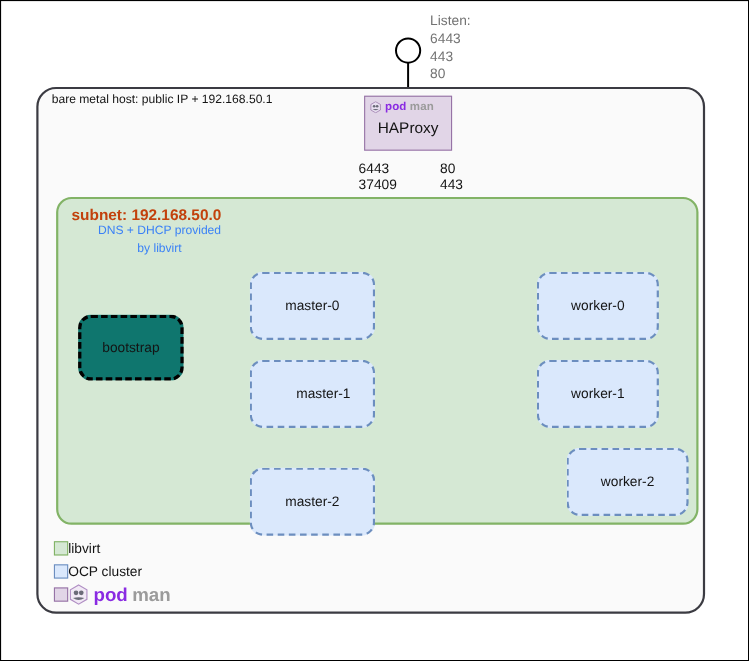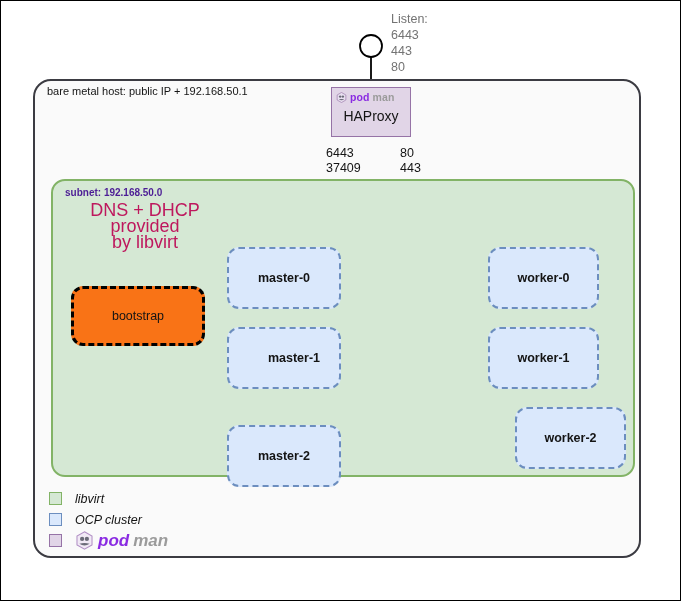--- a/index.html
+++ b/index.html
@@ -43,30 +43,30 @@
   .subnet-box {
     left: 50px; top: 178px;
     width: 584px; height: 298px;
     background: #d5e8d4;
     border: 2px solid #82b366;
     border-radius: 14px;
     box-sizing: border-box;
   }
   .subnet-title {
     left: 64px; top: 186px;
-    font-size: 10px;
+    font-size: 14px;
     font-weight: bold;
-    color: #4c1d95;
+    color: #c2410c;
     white-space: nowrap;
   }
   .subnet-sub {
     left: 54px; top: 201px;
     width: 180px;
-    font-size: 18px;
-    color: #be185d;
+    font-size: 11px;
+    color: #3b82f6;
     text-align: center;
     line-height: 16px;
   }
   
   .haproxy-box {
     left: 330px; top: 86px;
     width: 80px; height: 50px;
     background: #e1d5e7;
     border: 1.6px solid #9673a6;
     box-sizing: border-box;
@@ -92,27 +92,27 @@
   
   .node {
     background: #dae8fc;
     border: 2px dashed #6c8ebf;
     border-radius: 12px;
     box-sizing: border-box;
     display: flex;
     align-items: center;
     justify-content: center;
     font-size: 12.5px;
-    font-weight: bold;
+    font-weight: normal;
     color: #141414;
   }
   .bootstrap {
     left: 70px; top: 285px;
-    width: 134px; height: 60px;
-    background: #f97316;
+    width: 96px; height: 60px;
+    background: #0f766e;
     border: 3px dashed #000000;
     border-radius: 12px;
     box-sizing: border-box;
     display: flex;
     align-items: center;
     justify-content: center;
     font-size: 12.5px;
     color: #141414;
   }
   .m0 { left:226px; top:246px; width:114px; height:62px; }
@@ -141,24 +141,23 @@
     color: #141414;
     line-height: 15px;
     text-align: left;
   }
   
   .legend { left: 48px; top: 487px; }
   .legend-row {
     display: flex;
     align-items: center;
     height: 21px;
-    gap: 13px;
-    font-size: 12.5px;
-    color: #141414;
-    font-style: italic;
+    gap: 0;
+    font-size: 12.5px;
+    color: #141414;
   }
   .swatch {
     width: 13px; height: 13px;
     box-sizing: border-box;
     flex: 0 0 auto;
   }
   .sw-libvirt { background: #d5e8d4; border: 1.4px solid #82b366; }
   .sw-ocp { background: #dae8fc; border: 1.4px solid #6c8ebf; }
   .sw-podman { background: #e1d5e7; border: 1.4px solid #9673a6; }
   .podman-wordmark {

